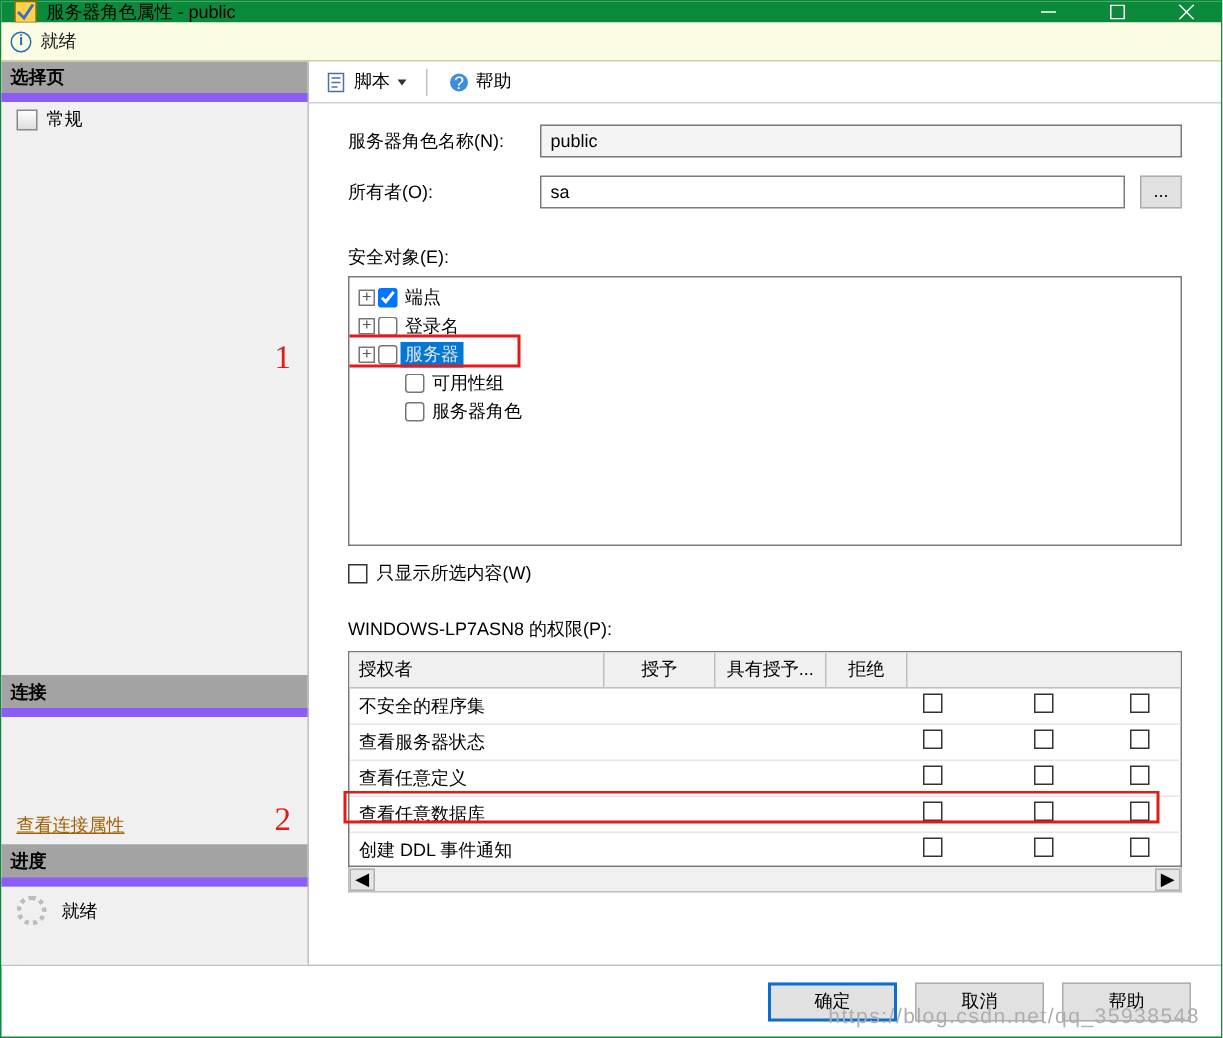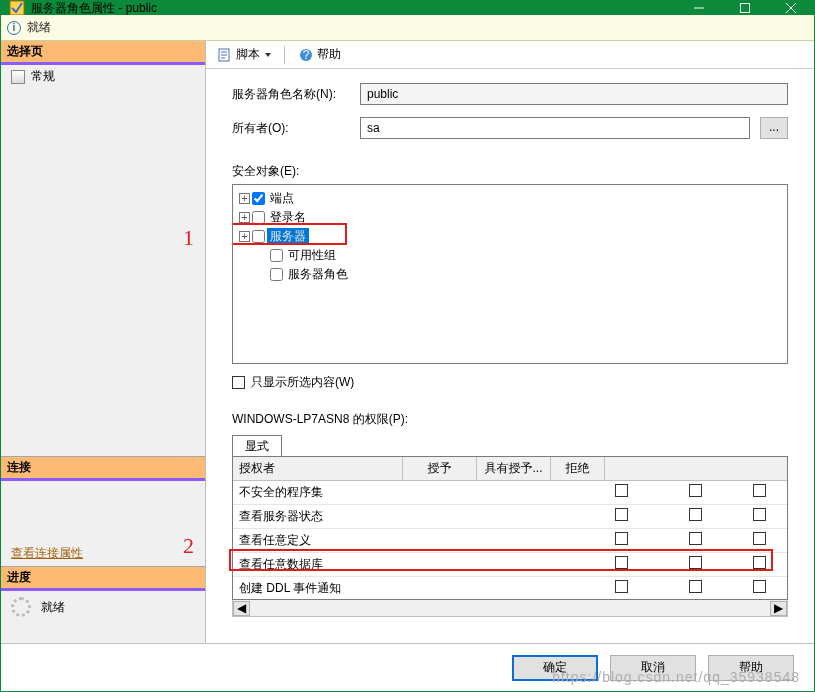--- a/index.html
+++ b/index.html
@@ -8,21 +8,21 @@
 .titlebar { background: #0a8a3a; height: 14px; display: flex; align-items: center; color: #000000; padding-left: 8px; }
 .titlebar-icon { width: 16px; height: 16px; margin-right: 6px; display:inline-block; }
 .titlebar-text { flex: 1; font-size: 12px; }
 .win-controls { display: flex; height: 100%; }
 .win-btn { width: 46px; height: 100%; display: flex; align-items: center; justify-content: center; color: #fff; }
 .win-btn svg { stroke: #fff; }
 .statusbar { height: 26px; background: #fcfbe3; border-bottom: 1px solid #cfcfa0; display: flex; align-items: center; padding-left: 6px; color: #1a1a1a; }
 .info-icon { width: 14px; height: 14px; margin-right: 6px; border-radius: 50%; border:1px solid #2a6fb5; display:flex;align-items:center;justify-content:center; color:#2a6fb5; font-size:10px; font-weight:bold;}
 .content { flex: 1; display: flex; min-height: 0; position: relative; }
 .sidebar { width: 205px; background: #f0f0f0; border-right: 1px solid #bdbdbd; display: flex; flex-direction: column; }
-.side-section-title { background: #fdba74; border-top:1px solid #a6a6a6; border-bottom:3px solid #8b5cf6; padding: 2px 6px; font-weight: bold; }
+.side-section-title { background: #a3a3a3; border-top:1px solid #a6a6a6; border-bottom:6px solid #8b5cf6; padding: 2px 6px; font-weight: bold; }
 .side-section-title:first-child{border-top:none;}
 .side-item { display: flex; align-items: center; padding: 3px 6px 3px 10px; }
 .side-item .pg-icon { width:14px; height:14px; margin-right:6px; display:inline-block; background:linear-gradient(#fff,#ddd); border:1px solid #888;}
 .side-flex { flex:1; }
 .link { color:#a16207; text-decoration: underline; padding:4px 10px; display:block; }
 .progress-row { display:flex; align-items:center; padding:6px 10px; }
 .spinner { width:20px; height:20px; border:3px dotted #bcbcbc; border-radius:50%; margin-right:10px; }
 .main { flex:1; display:flex; flex-direction:column; min-width:0; }
 .toolbar { height: 28px; border-bottom:1px solid #d0d0d0; display:flex; align-items:center; padding:0 6px; gap:4px; }
 .tool-btn { display:flex; align-items:center; padding:2px 4px; gap:3px; border:1px solid transparent; }
@@ -192,23 +192,20 @@
         </div>
         <div class="tree-hl-box" style="left:-3px; top:38px; width:117px; height:22px;"></div>
       </div>
 
       <div class="checkbox-label-row">
         <span class="cb"></span>
         <span>只显示所选内容(W)</span>
       </div>
 
       <div class="perm-header">WINDOWS-LP7ASN8 的权限(P):</div>
-      <div class="tabs">
-        <div class="tab">显式</div>
-      </div>
       <div class="grid-wrap">
         <div class="grid">
           <div class="grid-header">
             <div class="gcol c-grantor">授权者</div>
             <div class="gcol c-grant">授予</div>
             <div class="gcol c-wgrant">具有授予...</div>
             <div class="gcol c-deny">拒绝</div>
           </div>
           <div class="grid-body">
             <div class="grow">

